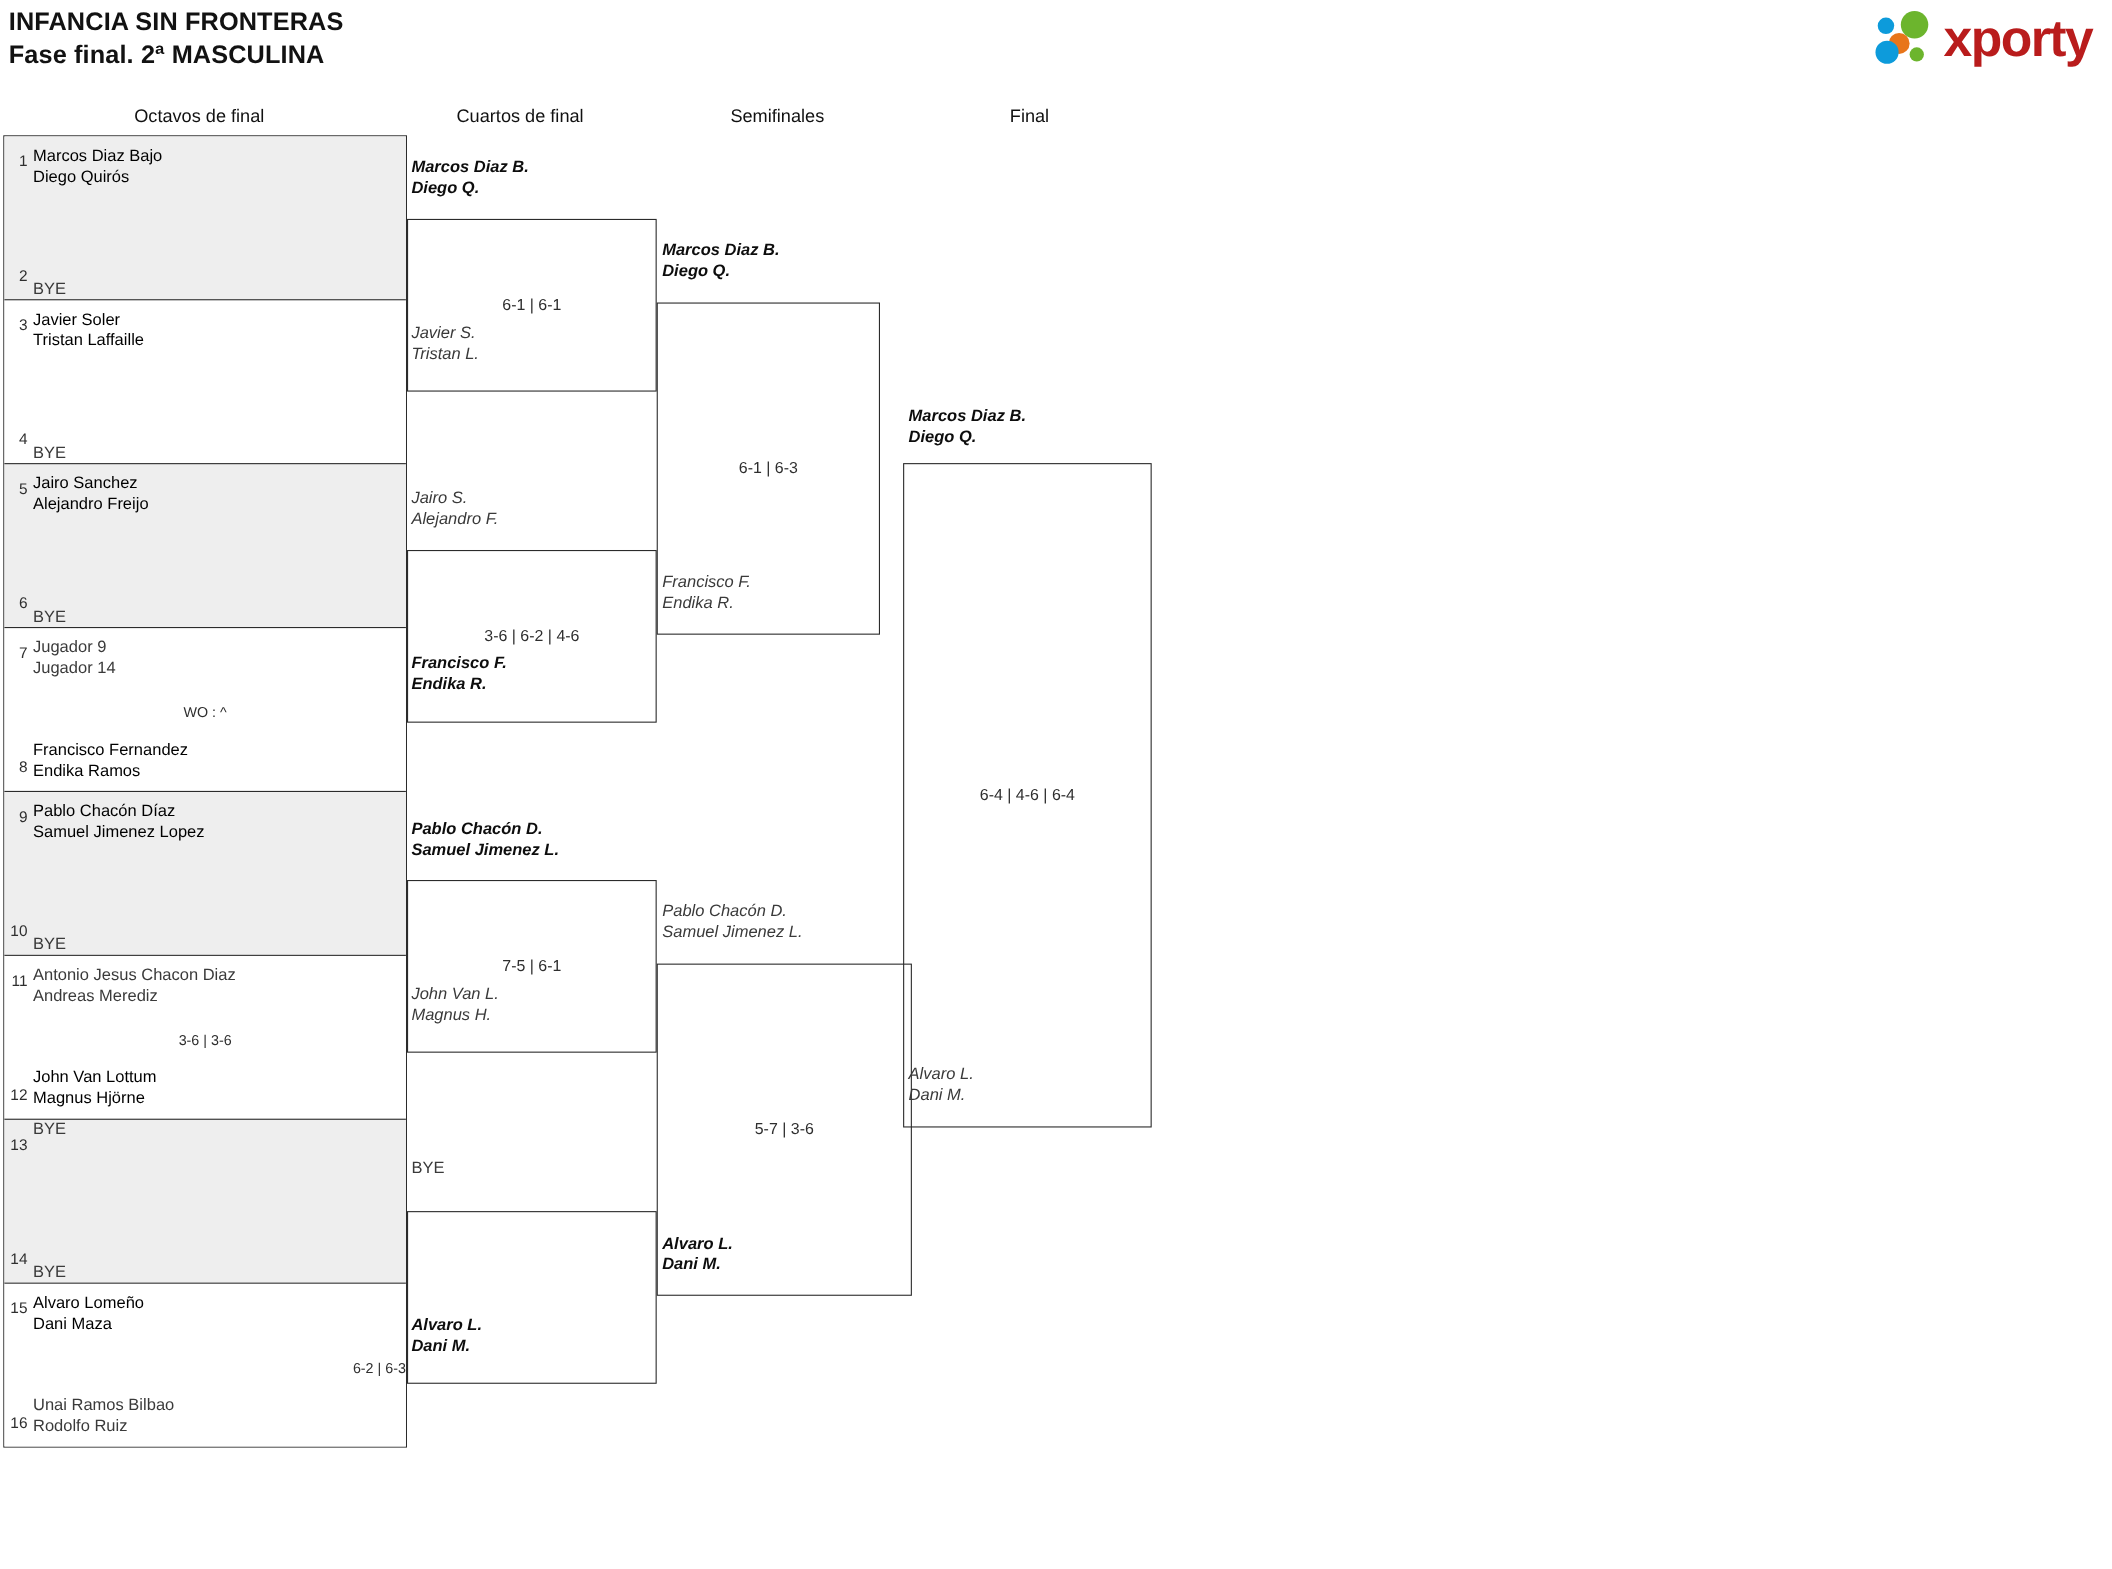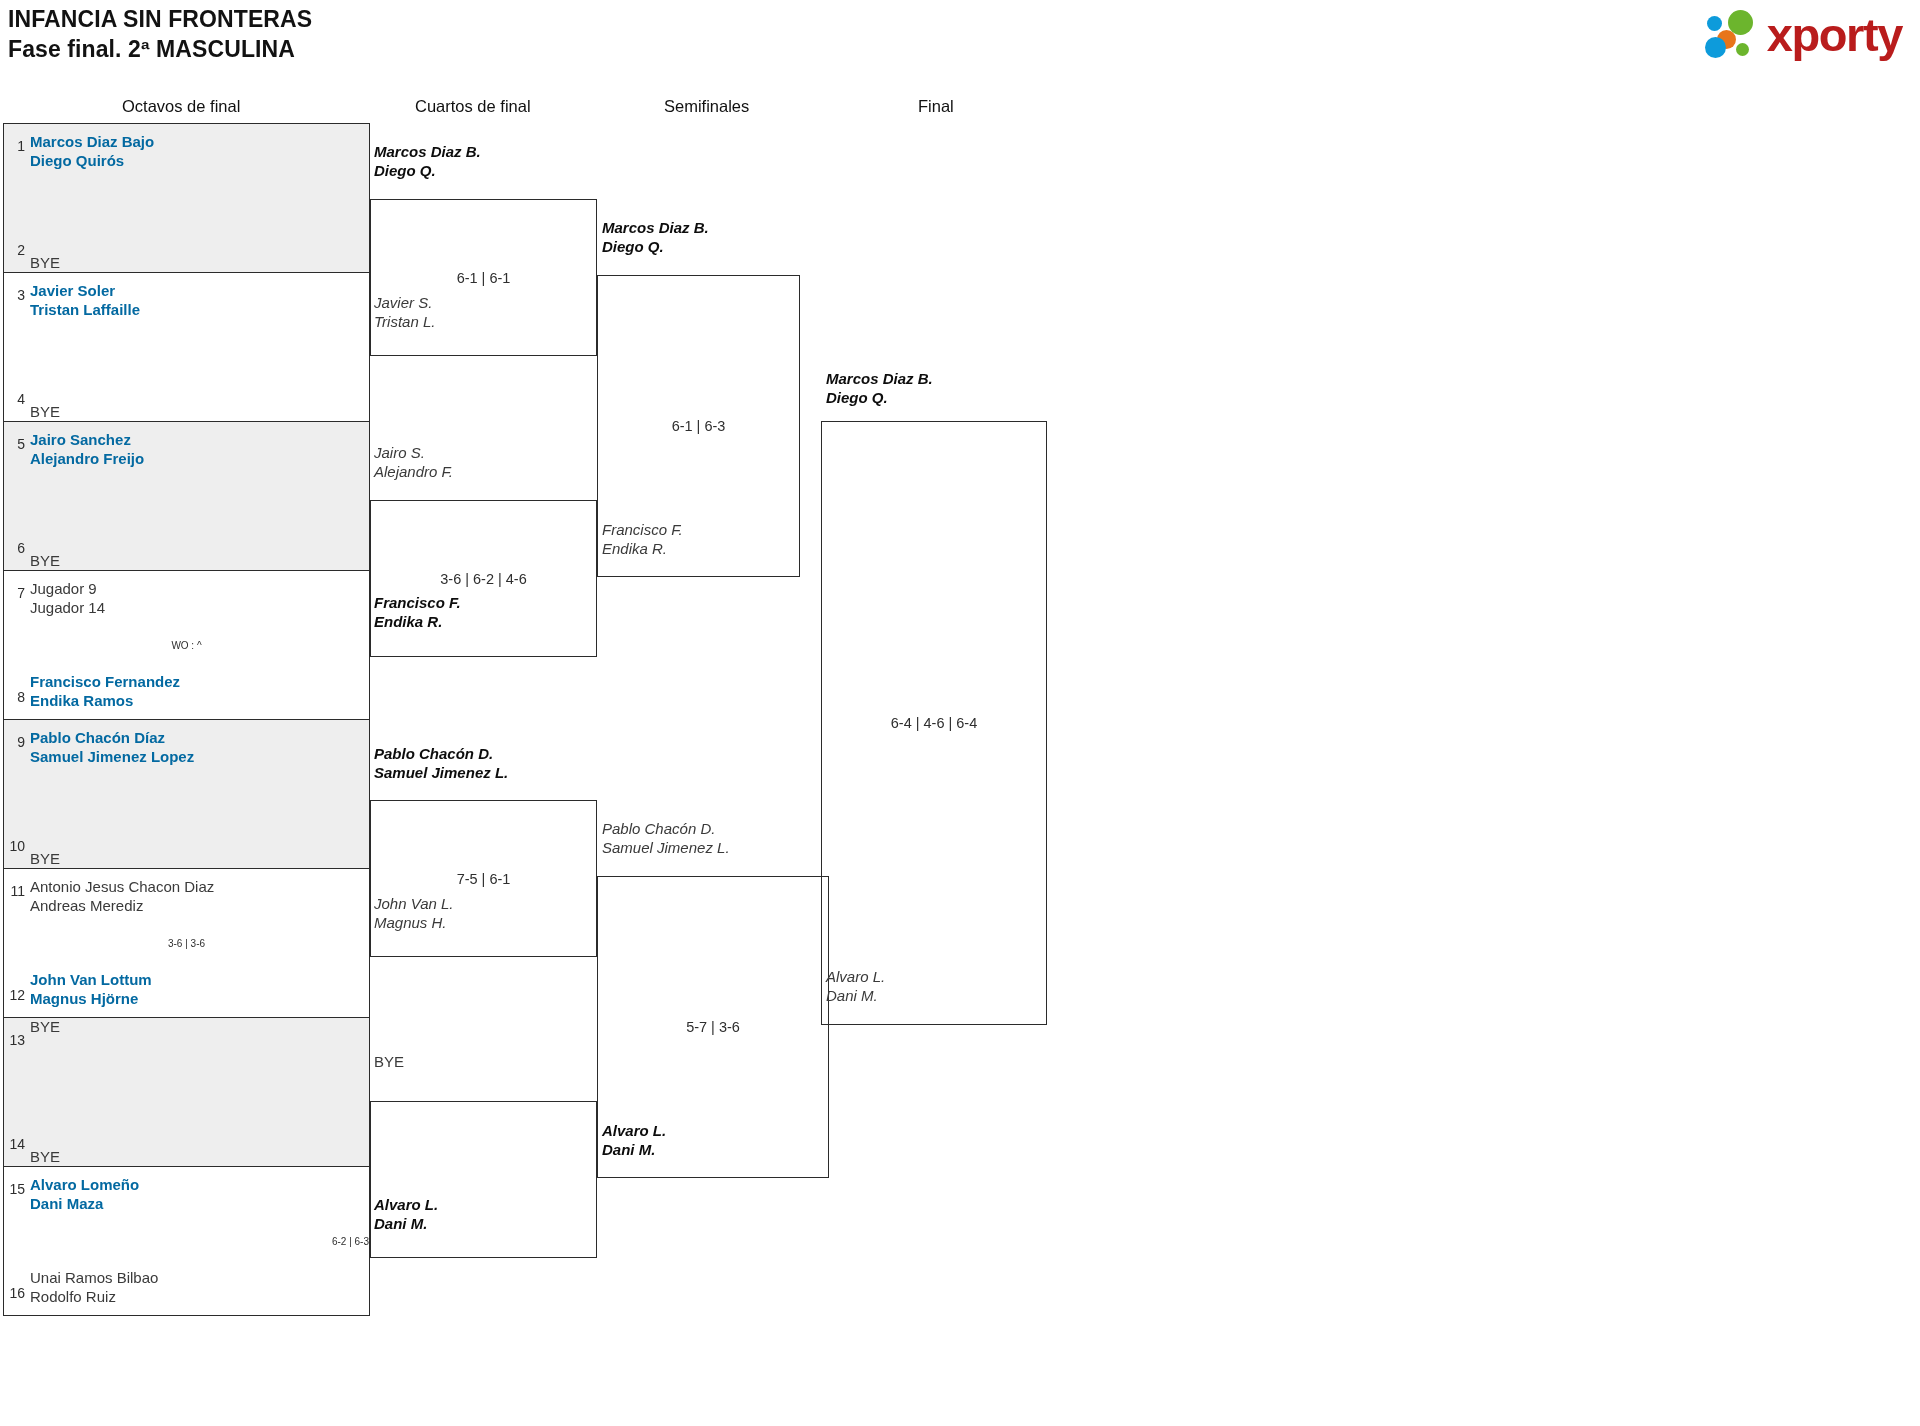--- a/index.html
+++ b/index.html
@@ -80,32 +80,32 @@
     font-size: 14px;
     color: #2e2e2e;
     line-height: 16px;
   }
   .r1-slot.top .seed-num { padding-top: 14px; }
   .r1-slot.bottom .seed-num { padding-bottom: 14px; }
   .r1-names { line-height: 18.5px; font-size: 15px; }
   .r1-slot.top .r1-names { padding-top: 9px; }
   .r1-slot.bottom .r1-names { padding-bottom: 9px; }
   .r1-names .nm { display: block; white-space: nowrap; }
-  .winner .nm { font-weight: bold; color: #0369a1; }
+  .winner .nm { font-weight: normal; color: #000000; }
   .loser  .nm { font-weight: normal; color: #3a3a3a; }
   .bye-label {
     font-size: 15px;
     color: #3a3a3a;
     line-height: 18.5px;
   }
   .r1-score {
     position: absolute;
     left: 0; right: 0;
     text-align: center;
-    font-size: 10px;
+    font-size: 13px;
     color: #2e2e2e;
     white-space: nowrap;
   }
 
   
   .match {
     position: absolute;
     border: 1px solid #2b2b2b;
   }
   .match .score {

